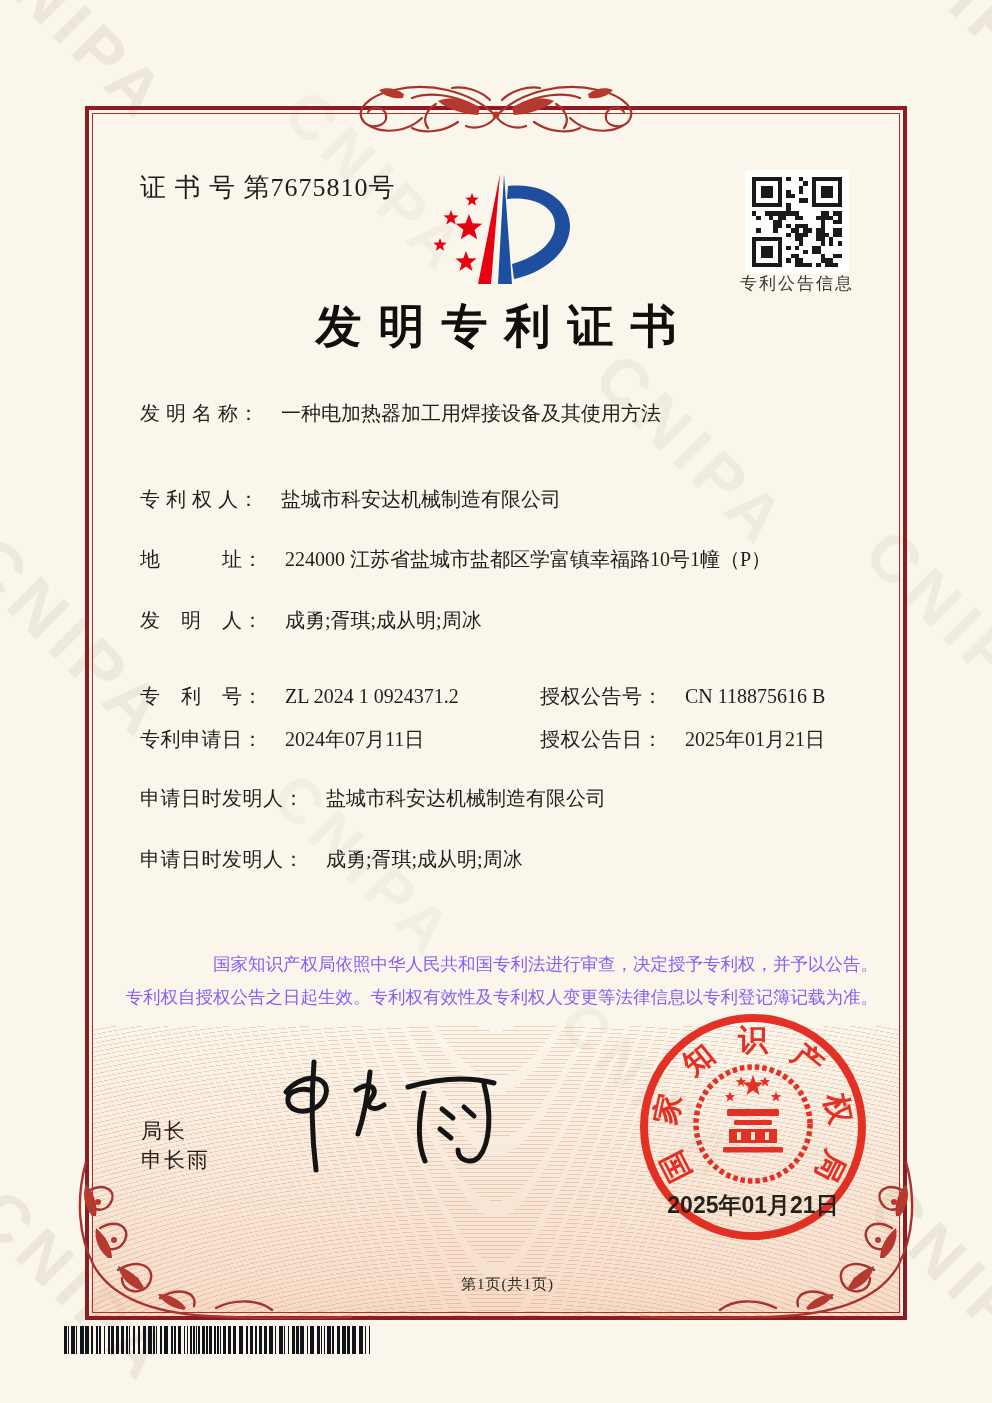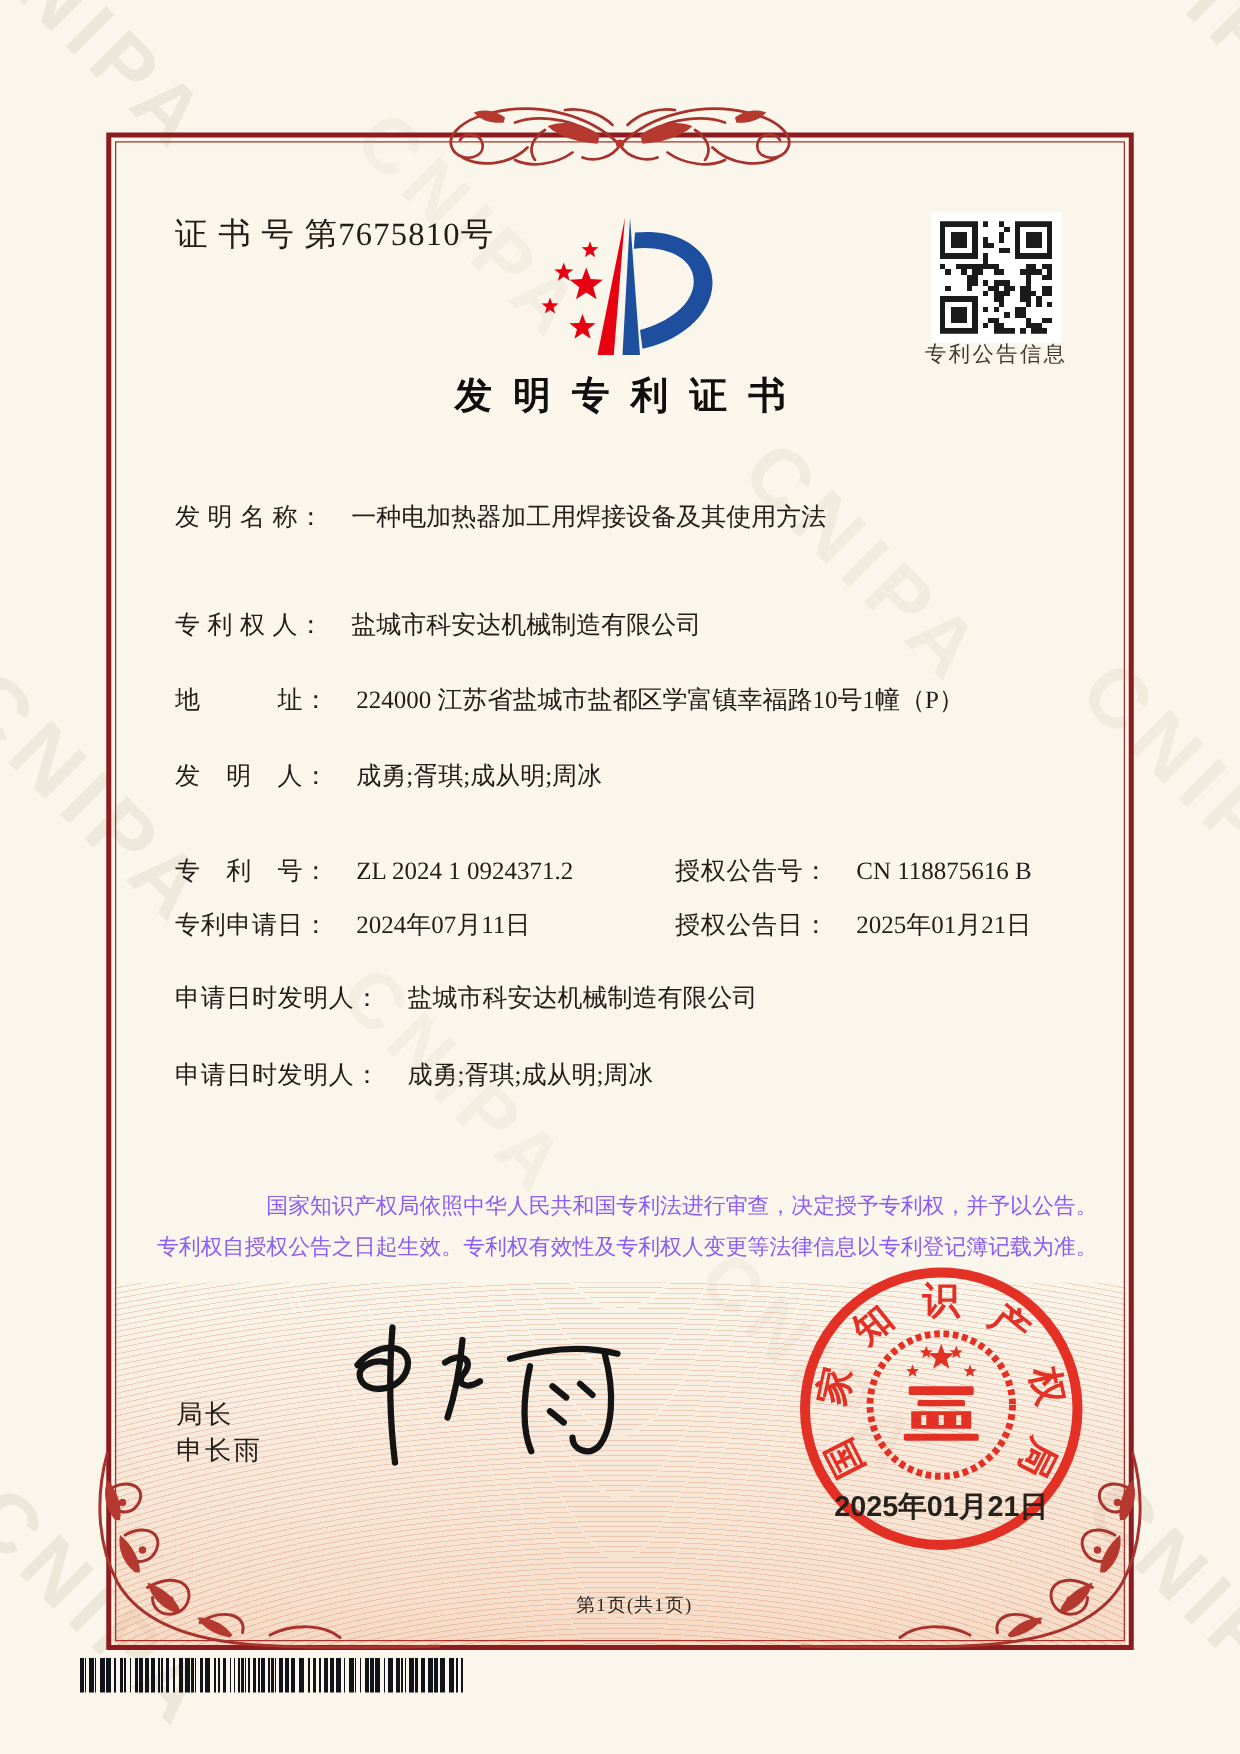--- a/index.html
+++ b/index.html
@@ -53,21 +53,21 @@
     left:745px; top:170px; width:104px; height:104px; background:#ffffff;
     z-index:4; display:flex; align-items:center; justify-content:center;
   }
   .qr-label {
     left:731px; top:272px; width:132px; text-align:center;
     font-size:17px; color:#3f382f; letter-spacing:2px; z-index:4;
   }
 
   .title {
     left:90px; top:296px; width:812px; text-align:center;
-    font-size:30px; font-weight:bold; color:#100f0d;
+    font-size:46px; font-weight:bold; color:#100f0d;
     letter-spacing:17px; text-indent:17px; z-index:4; white-space:nowrap;
   }
 
   .field-row { left:140px; font-size:20px; z-index:4; white-space:nowrap; }
   .field-row .lbl { letter-spacing:0.5px; }
   .field-row .val { margin-left:22px; }
   .col2 { position:absolute; left:400px; top:0; white-space:nowrap; }
 
   .legal {
     left:118px; top:948px; width:760px; z-index:4;

